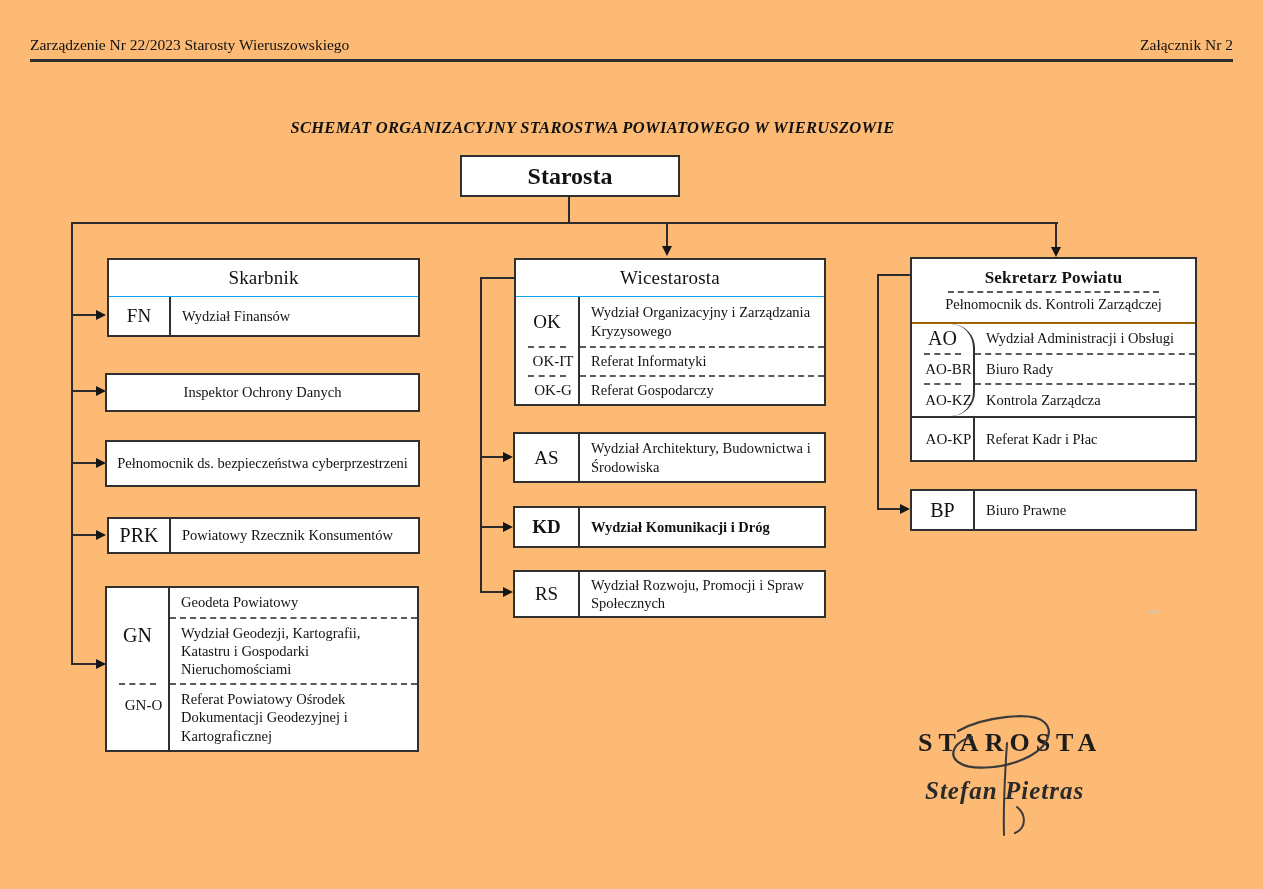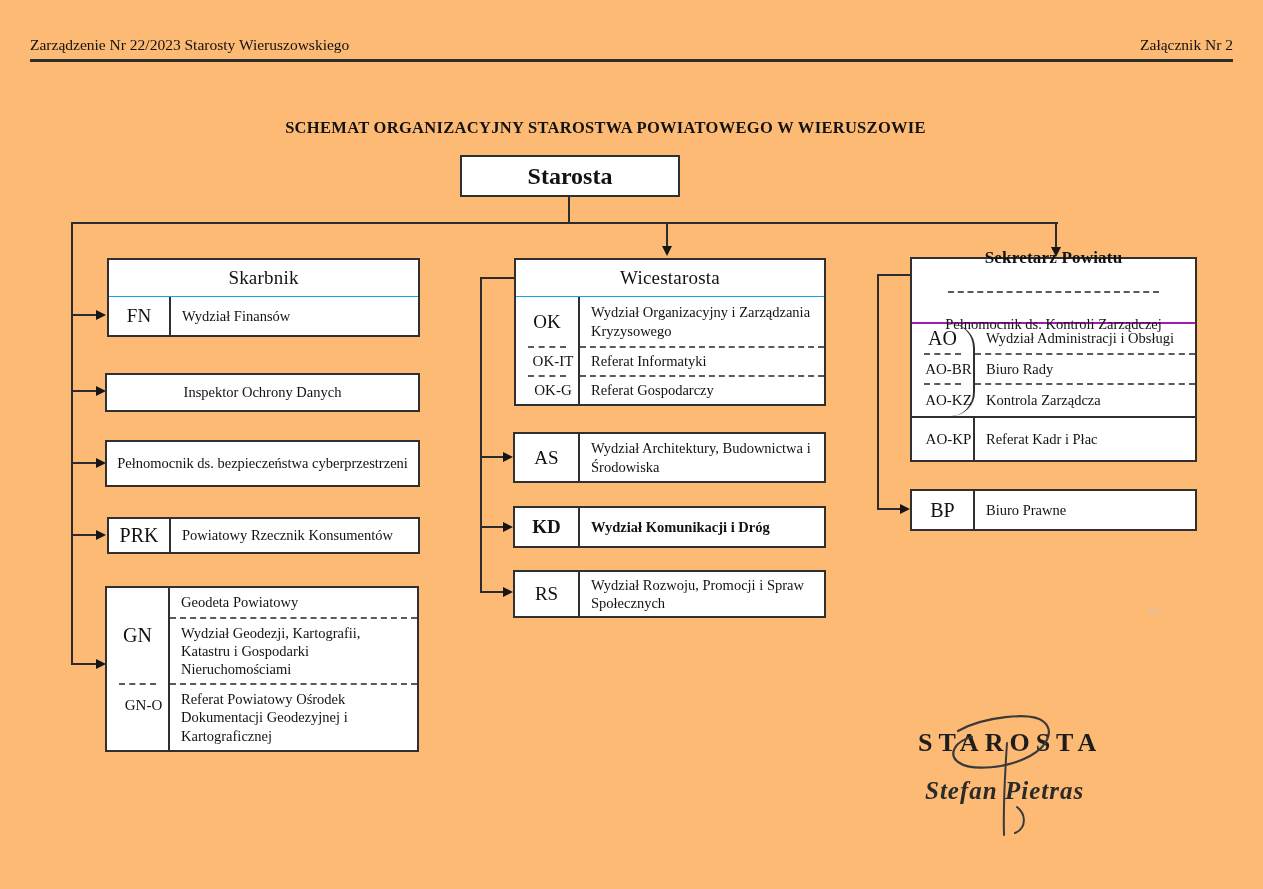--- a/index.html
+++ b/index.html
@@ -41,21 +41,21 @@
 </style>
 </head>
 <body>
 
 <div id="canvas">
 
   <div class="abs hdr-text" style="left:30px; top:36px;">Zarządzenie Nr 22/2023 Starosty Wieruszowskiego</div>
   <div class="abs hdr-text" style="right:30px; top:36px;">Załącznik Nr 2</div>
   <div class="hline" style="left:30px; top:59px; width:1203px; height:2.5px;"></div>
 
-  <div class="abs" style="left:13px; top:118px; width:1185px; text-align:center; font-weight:bold; font-size:16.5px; letter-spacing:0.3px;">SCHEMAT ORGANIZACYJNY STAROSTWA POWIATOWEGO W WIERUSZOWIE</div>
+  <div class="abs" style="left:0; top:118px; width:1185px; text-align:center; font-weight:bold; font-size:16.5px; letter-spacing:0.3px;font-style:italic;">SCHEMAT ORGANIZACYJNY STAROSTWA POWIATOWEGO W WIERUSZOWIE</div>
 
   <div class="box" style="left:460px; top:155px; width:220px; height:42px; display:flex; align-items:center; justify-content:center; font-weight:bold; font-size:24px;">Starosta</div>
 
   <div class="vline" style="left:568px; top:197px; width:2px; height:26px;"></div>
   <div class="hline" style="left:71px; top:222px; width:987px; height:2px;"></div>
   <div class="vline" style="left:71px; top:222px; width:2px; height:443px;"></div>
   <div class="vline" style="left:666px; top:224px; width:2px; height:22px;"></div>
   <div class="arrow-down" style="left:662px; top:246px;"></div>
   <div class="vline" style="left:1055px; top:224px; width:2px; height:23px;"></div>
   <div class="arrow-down" style="left:1051px; top:247px;"></div>
@@ -176,21 +176,21 @@
       <div class="code-col" style="width:65px;">
         <div class="code-cell" style="flex:1;">RS</div>
       </div>
       <div class="body-col">
         <div class="body-cell" style="flex:1;">Wydział Rozwoju, Promocji i Spraw Społecznych</div>
       </div>
     </div>
   </div>
 
   <div class="box" style="left:910px; top:257px; width:287px; height:205px; display:flex; flex-direction:column;">
-    <div style="flex:0 0 auto; height:65px; border-bottom:2px solid #a21caf; display:flex; flex-direction:column; align-items:center; justify-content:center; box-sizing:border-box; padding:3px 6px;gap:20px;">
+    <div style="flex:0 0 auto; height:65px; border-bottom:2px solid #a16207; display:flex; flex-direction:column; align-items:center; justify-content:center; box-sizing:border-box; padding:3px 6px;">
       <div style="font-weight:bold; font-size:17px; letter-spacing:0.2px;">Sekretarz Powiatu</div>
       <div class="sep-dash" style="width:78%; margin:3px auto 3px auto;"></div>
       <div style="font-size:14.5px;">Pełnomocnik ds. Kontroli Zarządczej</div>
     </div>
     <div class="dept-table" style="flex:0 0 auto; height:94px; border-bottom:2px solid #303030;">
       <div class="code-col" style="width:63px;border-radius:24px;">
         <div class="code-cell code-lg" style="height:29px;">AO</div>
         <div class="sep-dash-short"></div>
         <div class="code-cell code-sm" style="height:28px;">AO-BR</div>
         <div class="sep-dash-short"></div>

